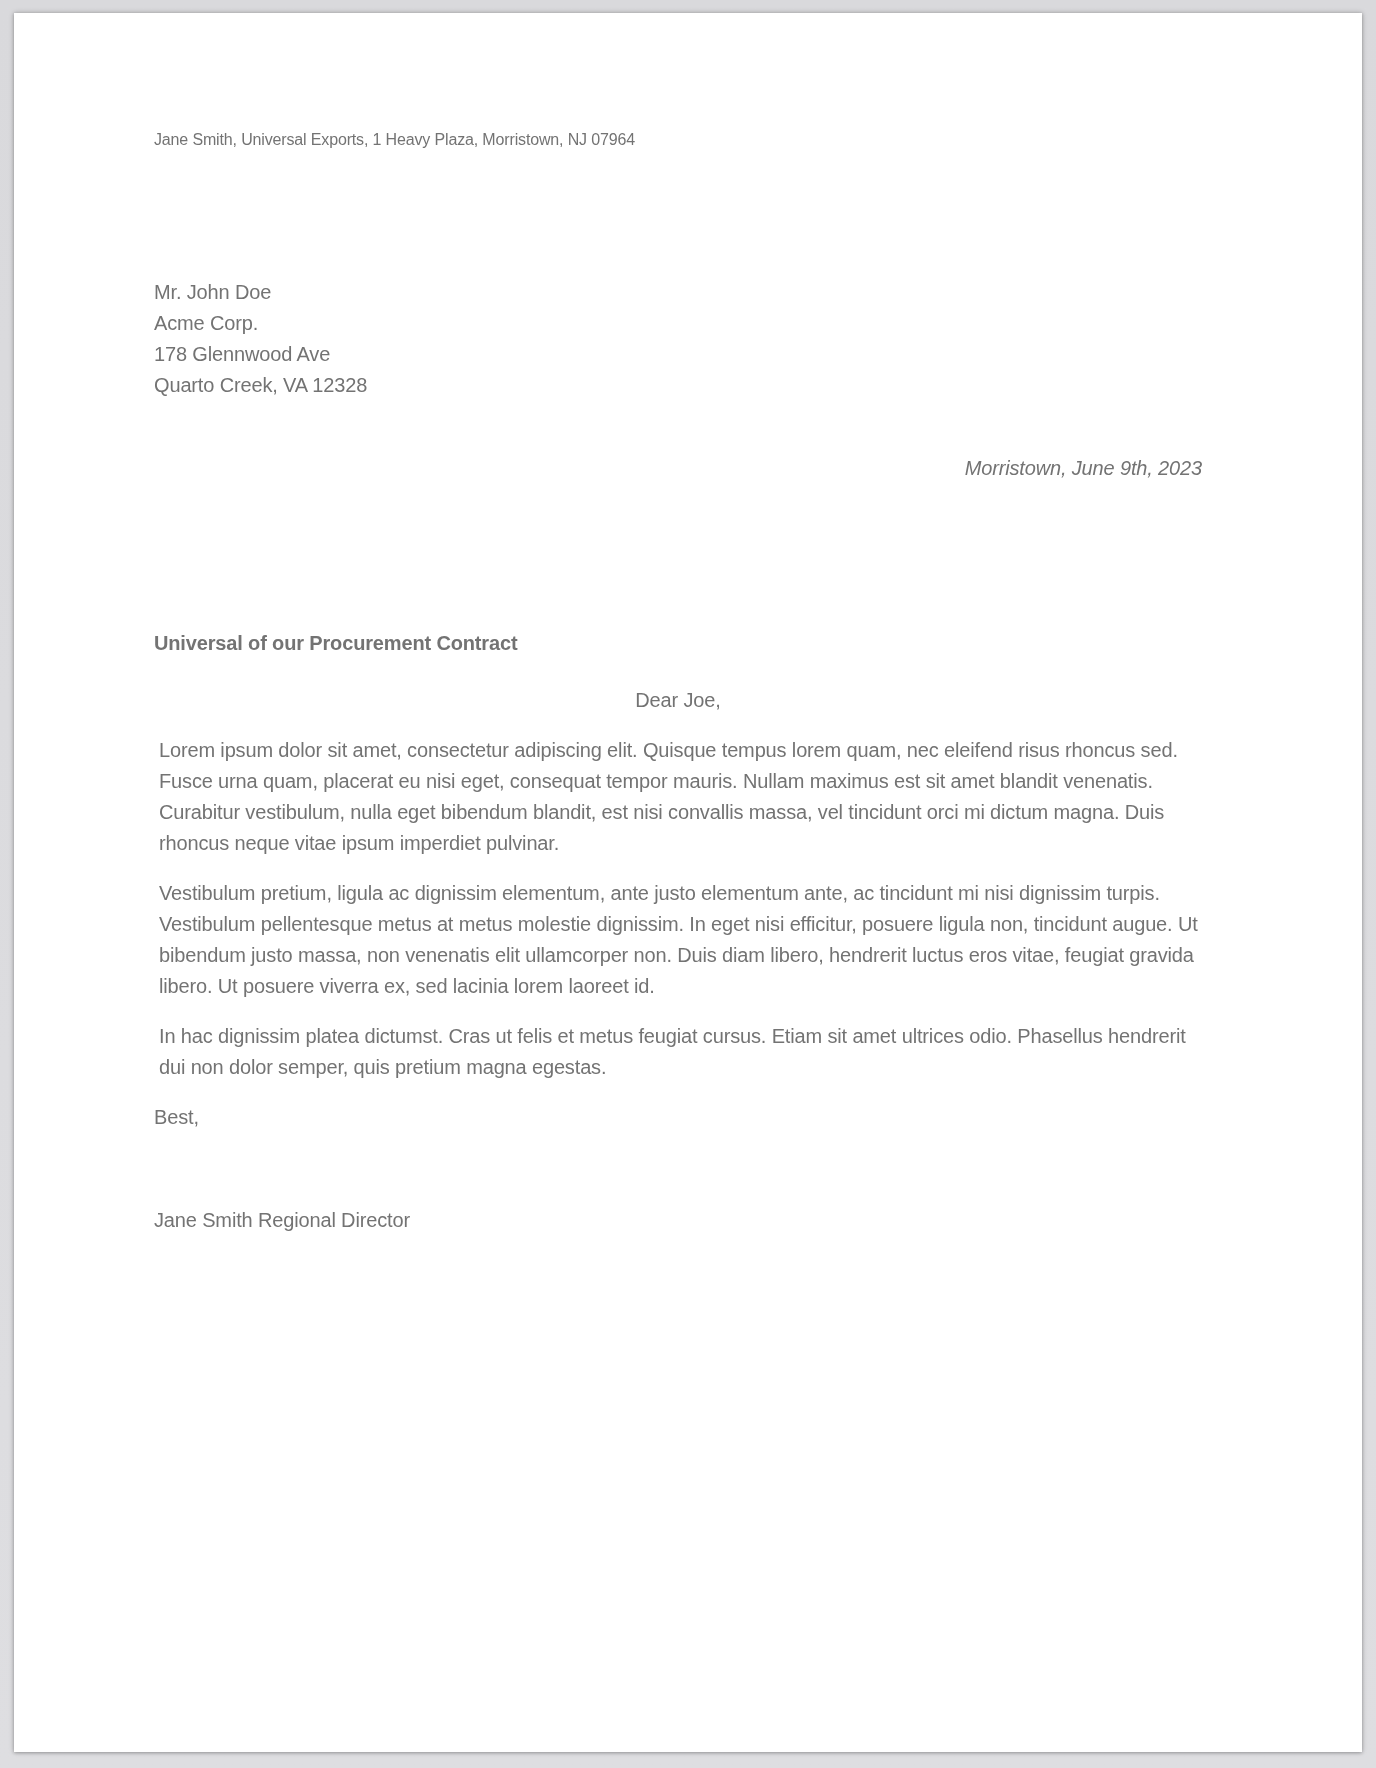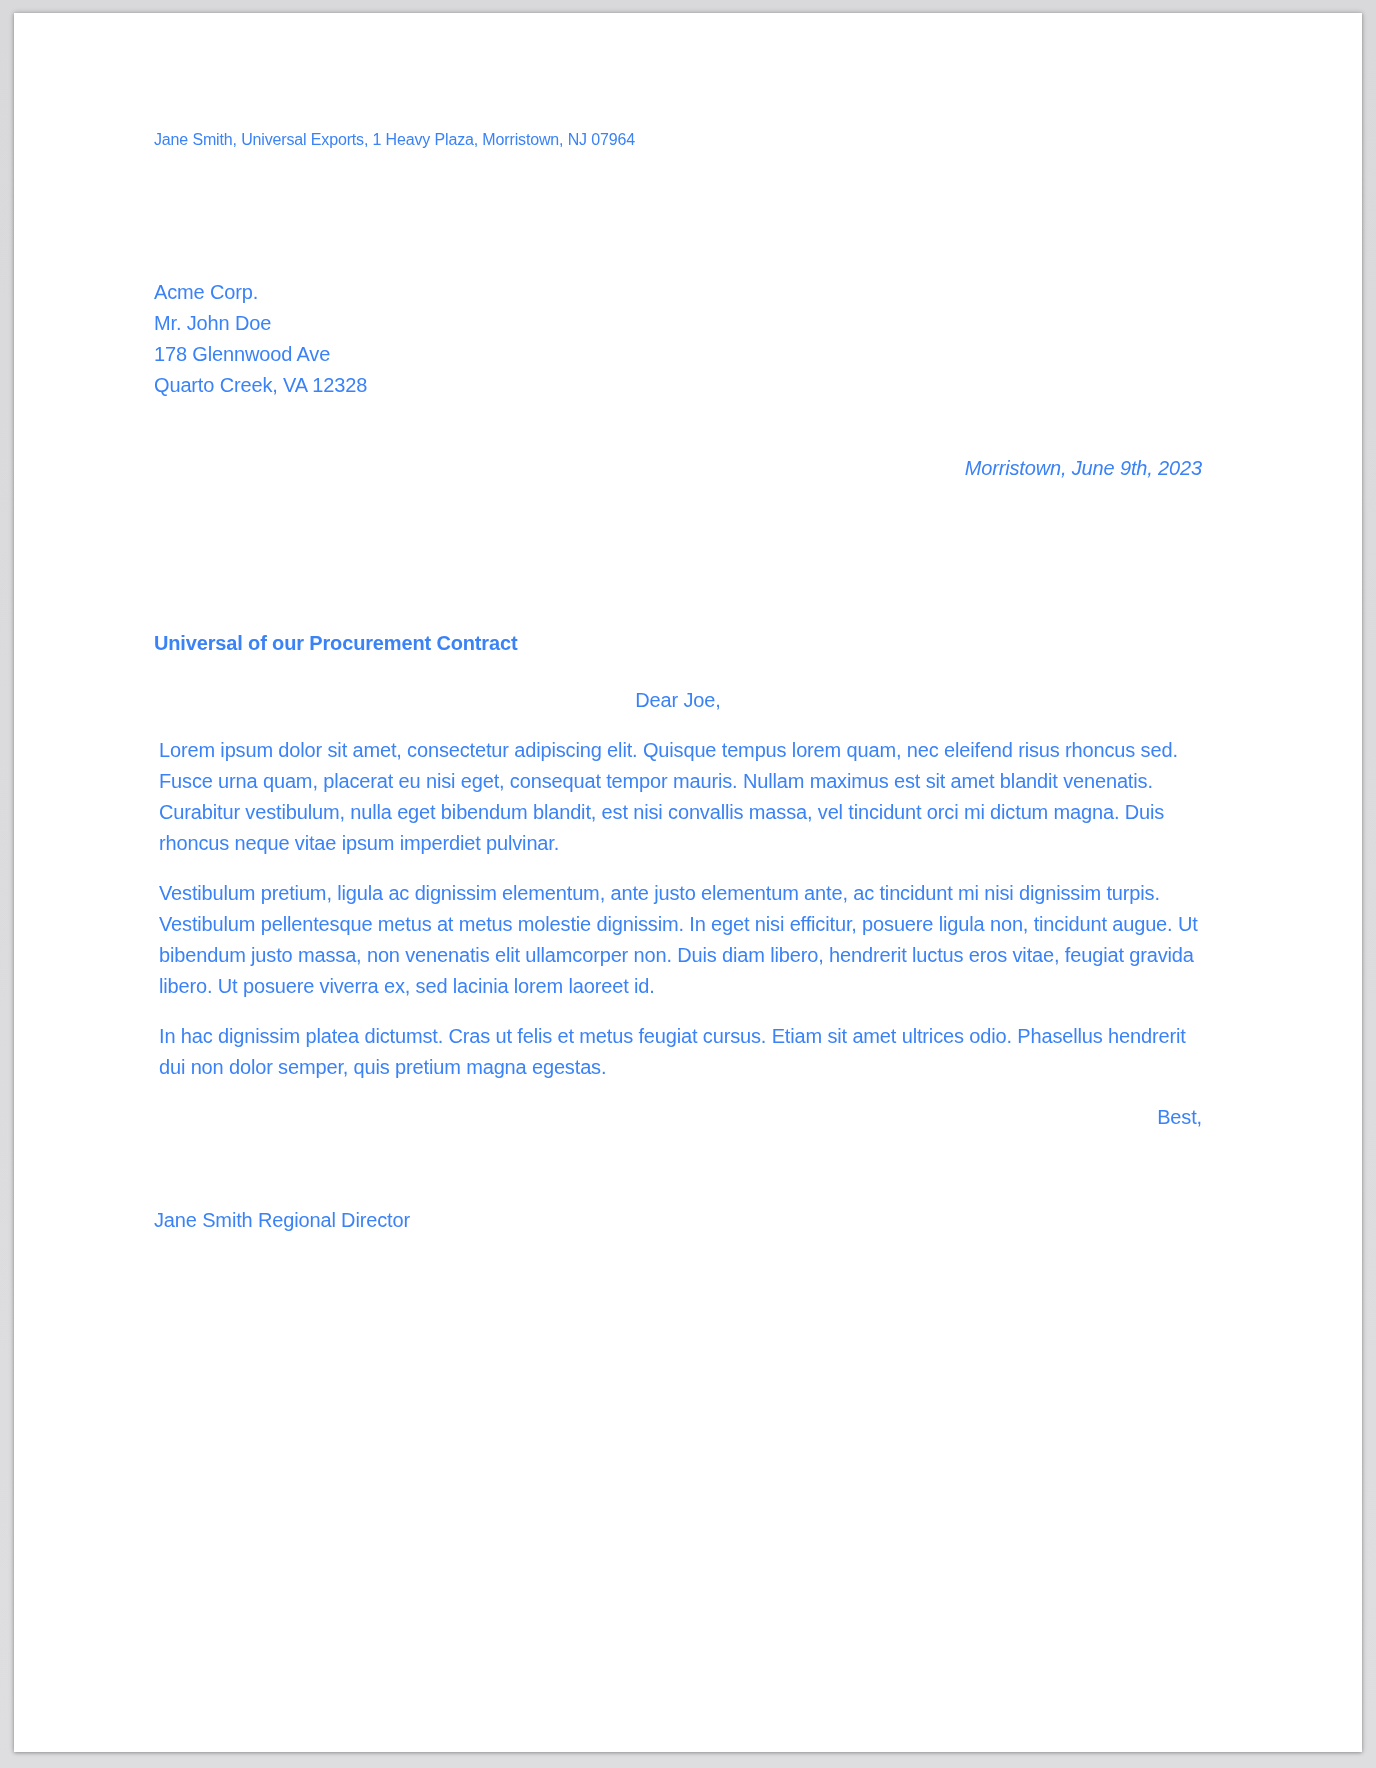--- a/index.html
+++ b/index.html
@@ -26,21 +26,21 @@
     height: 1739px;
     background: #ffffff;
     box-shadow: 0 0 5px rgba(0,0,0,0.28), 0 1px 3px rgba(0,0,0,0.18);
   }
   .content {
     box-sizing: border-box;
     width: 100%;
     height: 100%;
     padding: 116px 160px 0 140px;
     font-family: "Liberation Sans", "DejaVu Sans", sans-serif;
-    color: #3b82f6;
+    color: #737373;
     font-size: 20px;
     line-height: 31px;
     letter-spacing: -0.15px;
   }
   .sender-line {
     font-size: 16px;
     line-height: 22px;
   }
   .recipient {
     margin-top: 126px;
@@ -56,38 +56,37 @@
   }
   .salutation {
     margin-top: 26px;
     text-align: center;
   }
   p.body-par {
     margin: 19px 0 0 5px;
   }
   .closing {
     margin-top: 19px;
-    text-align: right;
   }
   .signature {
     margin-top: 72px;
   }
 </style>
 </head>
 <body>
 
 <div class="canvas">
   <div class="paper">
     <div class="content">
 
       <div class="sender-line">Jane Smith, Universal Exports, 1 Heavy Plaza, Morristown, NJ 07964</div>
 
       <div class="recipient">
+        <div>Mr. John Doe</div>
         <div>Acme Corp.</div>
-        <div>Mr. John Doe</div>
         <div>178 Glennwood Ave</div>
         <div>Quarto Creek, VA 12328</div>
       </div>
 
       <div class="date-line">Morristown, June 9th, 2023</div>
 
       <div class="subject">Universal of our Procurement Contract</div>
 
       <div class="salutation">Dear Joe,</div>
 

